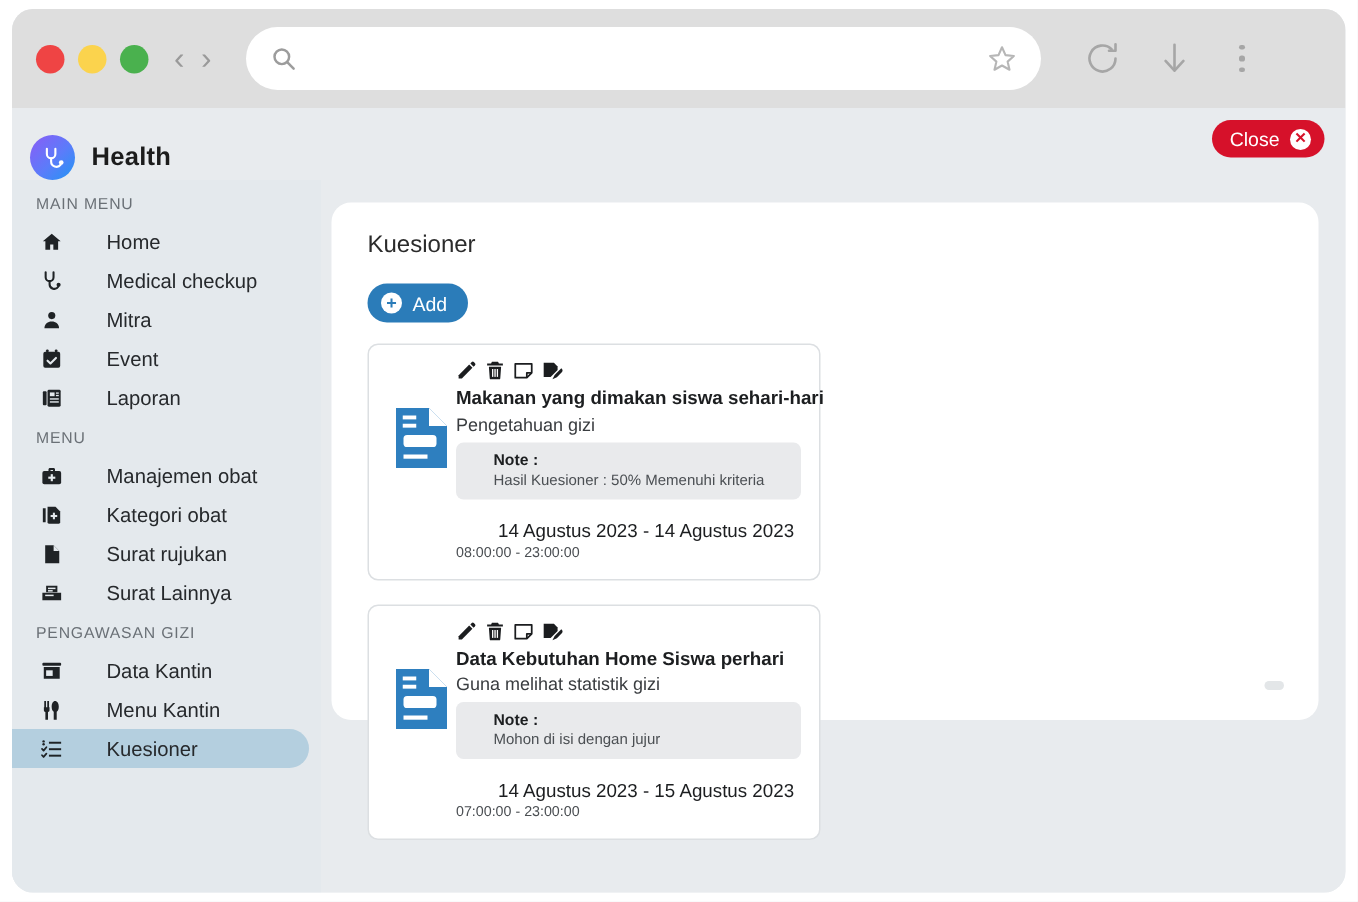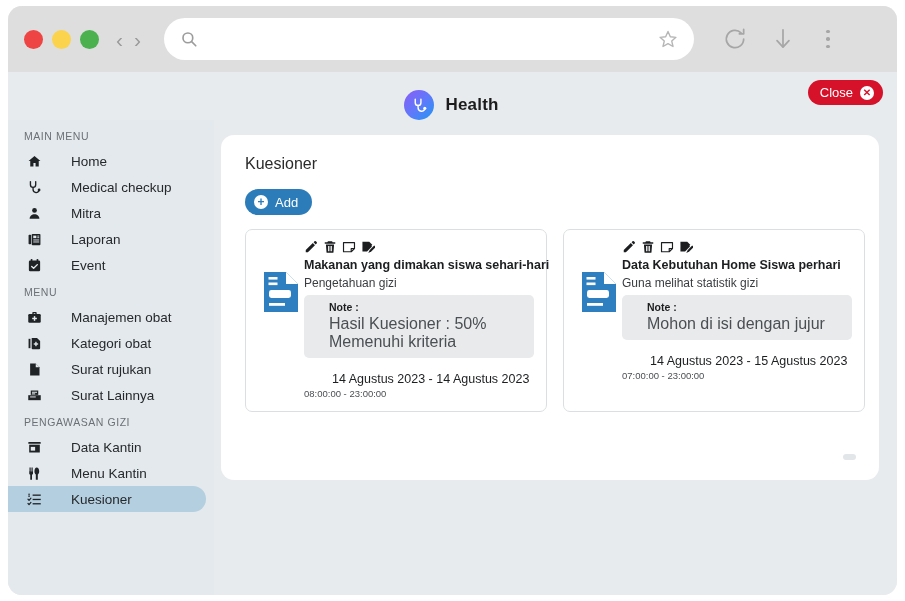--- a/index.html
+++ b/index.html
@@ -78,21 +78,20 @@
     left: 0; top: 66px;
     width: 889px; height: 523px;
     background: #e8ebee;
   }
 
   .topbar {
     height: 48px;
     display: flex; align-items: center;
     padding: 18px 14px 0 12px;
     position: relative;
-    justify-content: center;
   }
   .brand { display: flex; align-items: center; gap: 11px; }
   .logo {
     width: 30px; height: 30px; border-radius: 50%;
     background: linear-gradient(135deg, #8b5cf6 0%, #5b7cfa 55%, #2196f3 100%);
     display: flex; align-items: center; justify-content: center;
   }
   .logo svg { width: 17px; height: 17px; }
   .brand-name { font-size: 17px; font-weight: bold; color: #1c1c1c; letter-spacing: .2px; }
 
@@ -181,20 +180,21 @@
     width: 14px; height: 14px; border-radius: 50%;
     background: #fff; color: #2b7cb9;
     display: flex; align-items: center; justify-content: center;
     font-size: 12px; font-weight: bold; line-height: 1;
   }
 
   .cards {
     display: flex;
     gap: 16px;
     padding: 14px 0 0 24px;
+    flex-direction: column;
   }
   .qcard {
     width: 302px;
     background: #fff;
     border: 1px solid #dcdfe2;
     border-radius: 7px;
     padding: 10px 12px 12px 12px;
     display: flex;
     gap: 0;
     position: relative;
@@ -223,21 +223,21 @@
     font-size: 12px; color: #3a3d40;
     margin-top: 2px;
   }
   .note-box {
     background: #e9eaec;
     border-radius: 5px;
     padding: 6px 9px 7px 25px;
     margin-top: 5px;
   }
   .note-label { font-size: 10.5px; font-weight: bold; color: #1c1e20; }
-  .note-text { font-size: 16px; color: #4b4f53; margin-top: 2px; }
+  .note-text { font-size: 10px; color: #4b4f53; margin-top: 2px; }
 
   .qcard-date {
     font-size: 12.5px; color: #1c1e20;
     margin-top: 14px;
     margin-left: 28px;
   }
   .qcard-time {
     font-size: 9.5px; color: #4b4f53;
     margin-top: 2px;
   }
@@ -345,42 +345,42 @@
             <circle cx="12" cy="7" r="3.8"></circle>
             <path d="M4.2 20.5c0-4.3 3.5-7.2 7.8-7.2s7.8 2.9 7.8 7.2z"></path>
           </svg>
         </span>
         <span class="ni-label">Mitra</span>
       </div>
 
       <div class="nav-item">
         <span class="ni-icon">
           <svg viewBox="0 0 24 24" fill="#1f2326">
+            <rect x="3" y="4" width="18" height="17" rx="2"></rect>
+            <rect x="6" y="1.5" width="2.6" height="4.5" rx="1" fill="#1f2326"></rect>
+            <rect x="15.4" y="1.5" width="2.6" height="4.5" rx="1" fill="#1f2326"></rect>
+            <polyline points="7.5,13.5 10.6,16.5 16.5,10.6" fill="none" stroke="#e4e9ed" stroke-width="2.2" stroke-linecap="round" stroke-linejoin="round"></polyline>
+          </svg>
+        </span>
+        <span class="ni-label">Event</span>
+      </div>
+
+      <div class="nav-item">
+        <span class="ni-icon">
+          <svg viewBox="0 0 24 24" fill="#1f2326">
             <rect x="2.5" y="4.5" width="4" height="15" rx="1"></rect>
             <rect x="7.5" y="3" width="14" height="18" rx="1.5"></rect>
             <rect x="10" y="5.8" width="5" height="4" fill="#e4e9ed"></rect>
             <rect x="16.5" y="5.8" width="3" height="1.4" fill="#e4e9ed"></rect>
             <rect x="16.5" y="8.4" width="3" height="1.4" fill="#e4e9ed"></rect>
             <rect x="10" y="12" width="9.5" height="1.5" fill="#e4e9ed"></rect>
             <rect x="10" y="15.2" width="9.5" height="1.5" fill="#e4e9ed"></rect>
           </svg>
         </span>
         <span class="ni-label">Laporan</span>
-      </div>
-
-      <div class="nav-item">
-        <span class="ni-icon">
-          <svg viewBox="0 0 24 24" fill="#1f2326">
-            <rect x="3" y="4" width="18" height="17" rx="2"></rect>
-            <rect x="6" y="1.5" width="2.6" height="4.5" rx="1" fill="#1f2326"></rect>
-            <rect x="15.4" y="1.5" width="2.6" height="4.5" rx="1" fill="#1f2326"></rect>
-            <polyline points="7.5,13.5 10.6,16.5 16.5,10.6" fill="none" stroke="#e4e9ed" stroke-width="2.2" stroke-linecap="round" stroke-linejoin="round"></polyline>
-          </svg>
-        </span>
-        <span class="ni-label">Event</span>
       </div>
 
       <div class="sec-label">MENU</div>
 
       <div class="nav-item">
         <span class="ni-icon">
           <svg viewBox="0 0 24 24" fill="#1f2326">
             <rect x="2" y="6.5" width="20" height="14" rx="2"></rect>
             <path d="M8.5 6.5V4.8c0-.9.7-1.6 1.6-1.6h3.8c.9 0 1.6.7 1.6 1.6v1.7h-2.2V5.3h-2.6v1.2z"></path>
             <rect x="10.9" y="9.8" width="2.3" height="7.5" fill="#e4e9ed"></rect>

